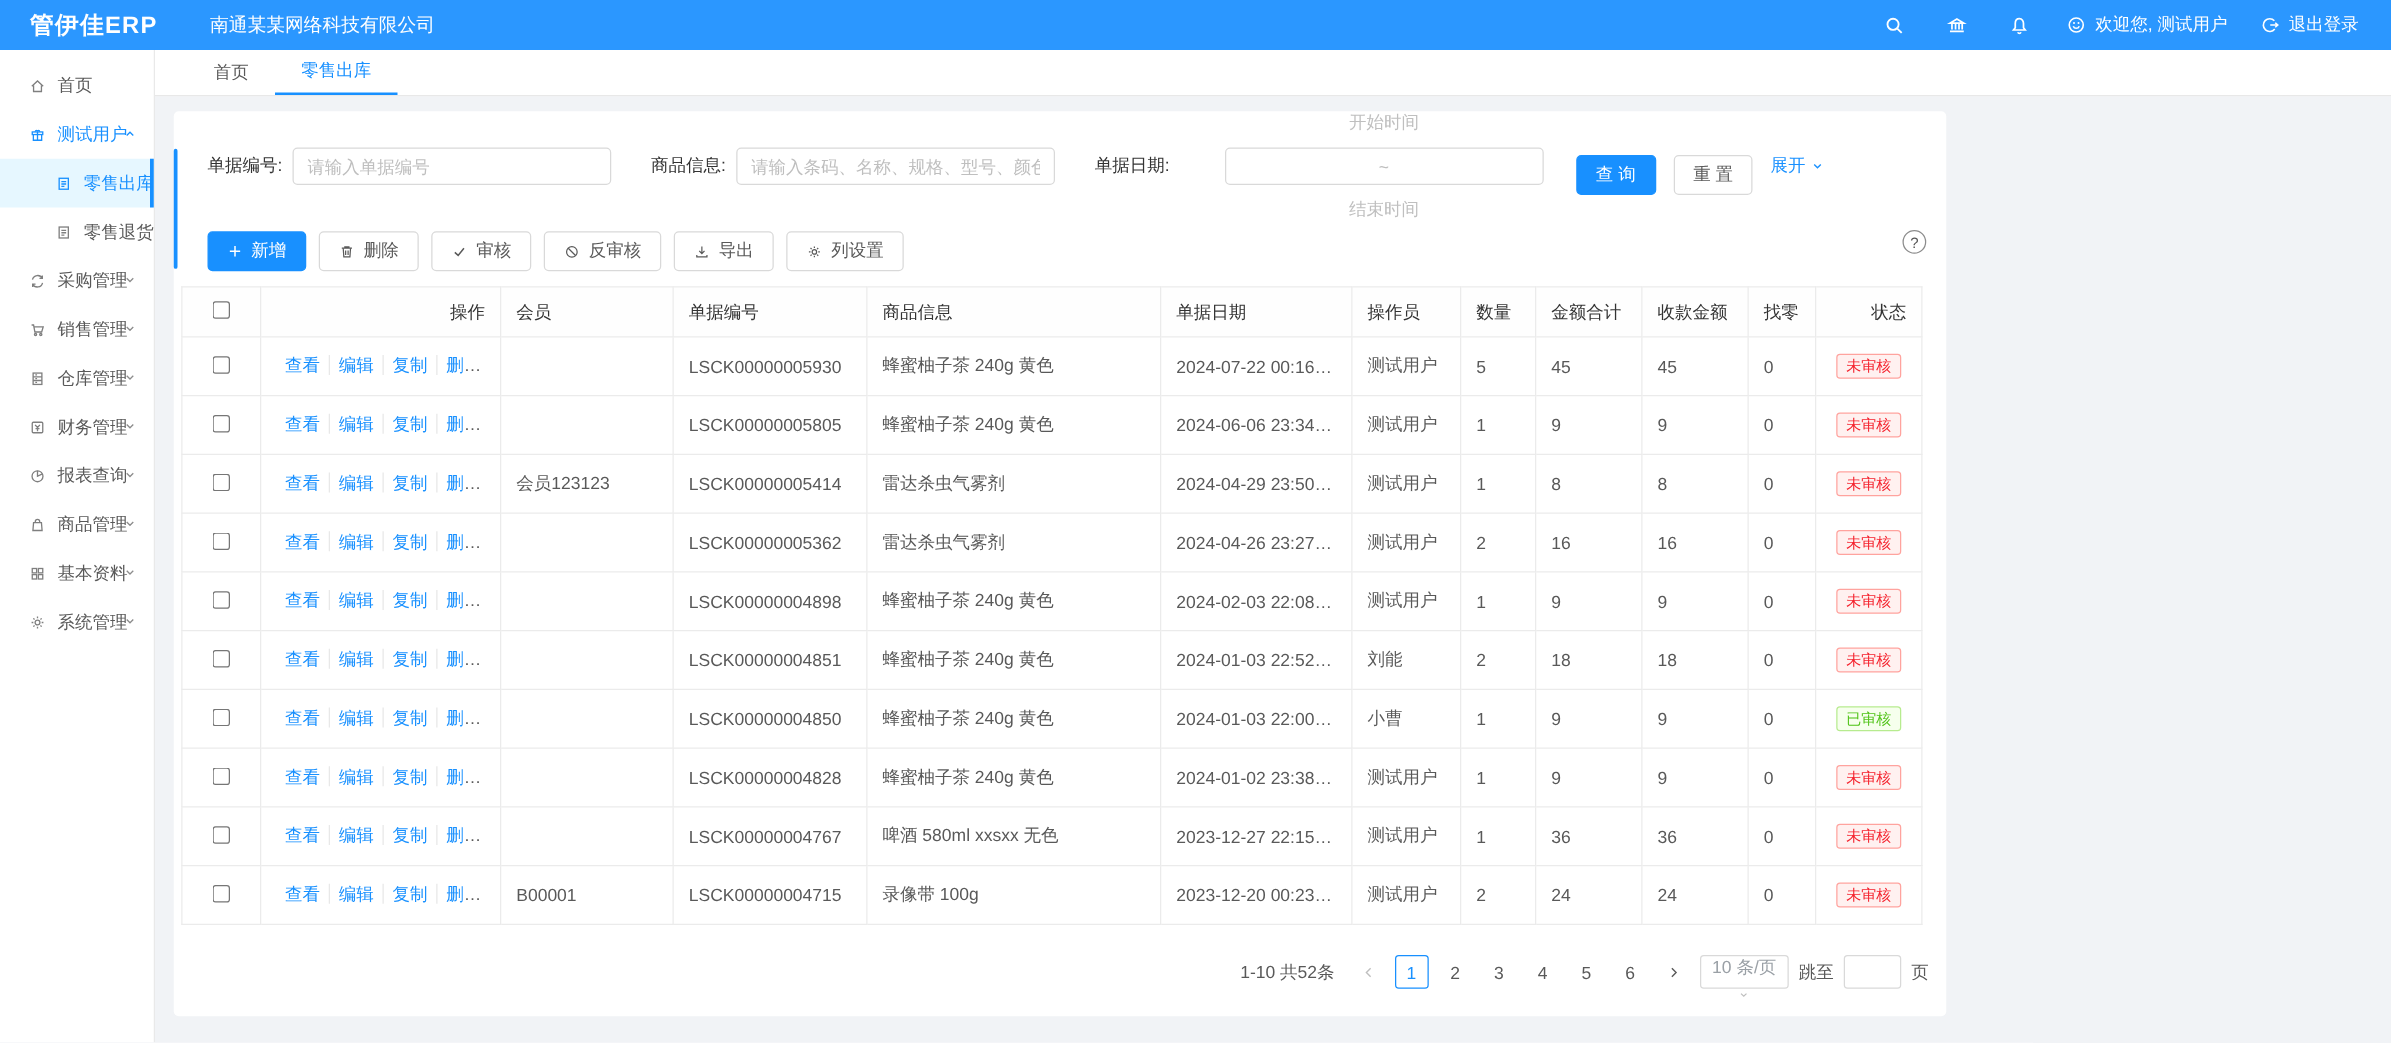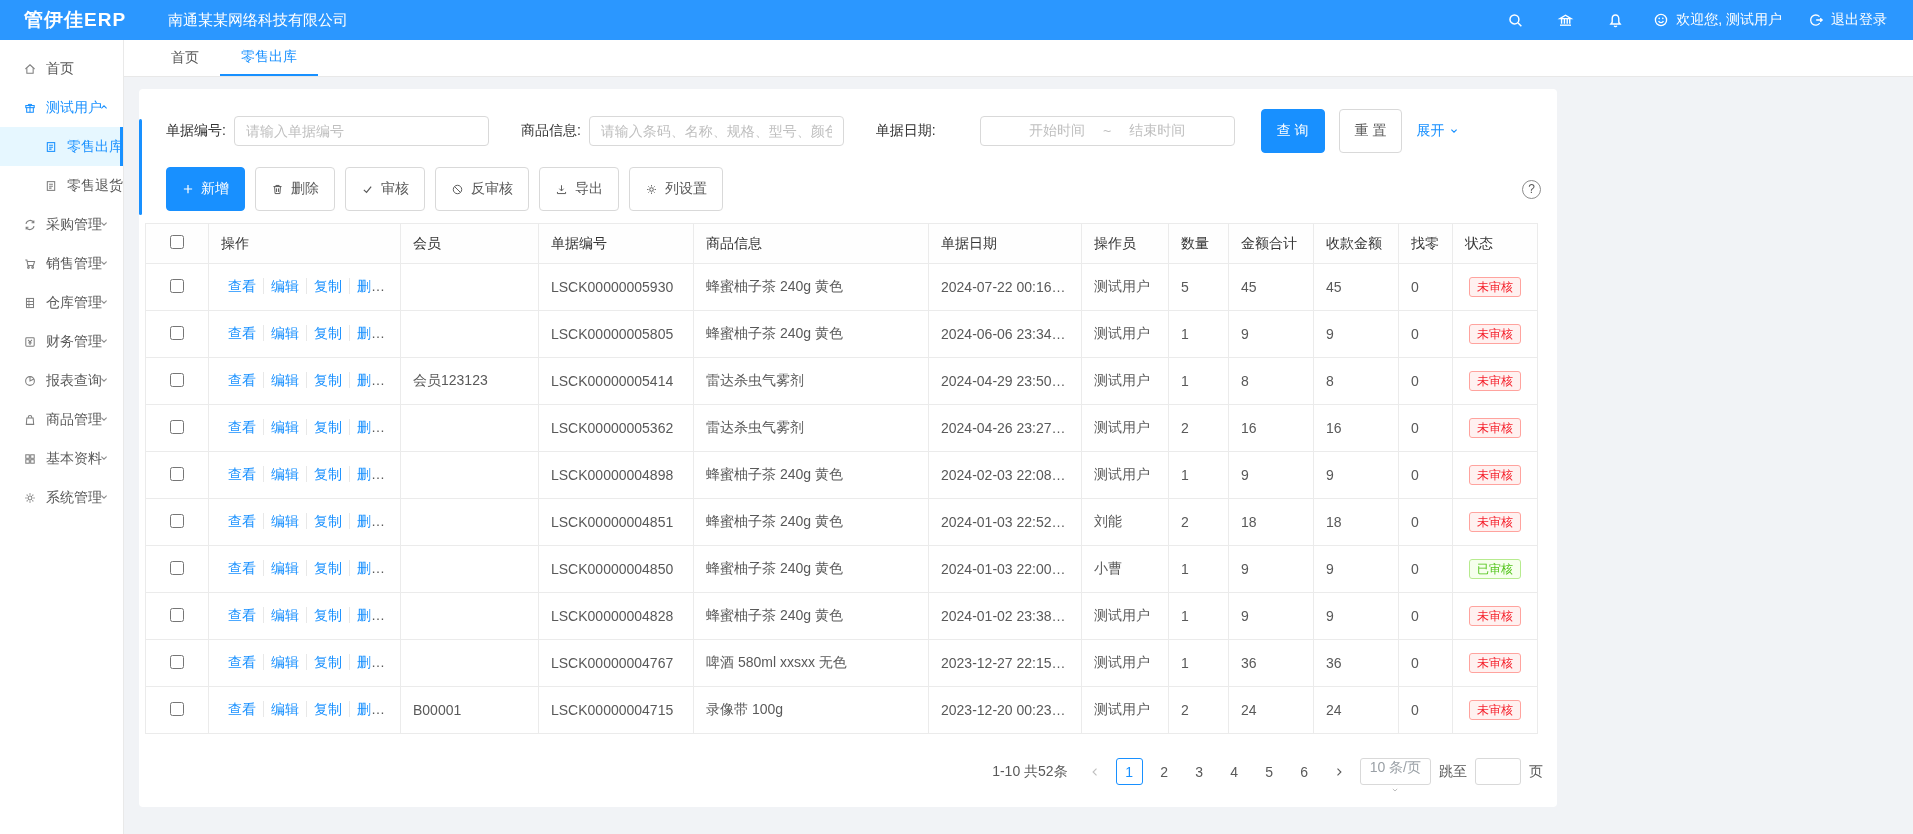--- a/index.html
+++ b/index.html
@@ -42,43 +42,43 @@
     background:#1890ff; border-radius:2px; }
 
   
   .filter-row { display:flex; align-items:center; padding:8px 0 10px 21px; }
   .f-label { color:#333; margin-right:8px; white-space:nowrap; }
   .f-input { width:255px; height:30px; border:1px solid #d9d9d9; border-radius:4px;
     padding:0 11px; font-size:14px; color:#595959; outline:none; font-family:inherit; }
   .f-input::placeholder { color:#bfbfbf; }
   .f-group { display:flex; align-items:center; margin-right:32px; }
   .range-box { width:255px; height:30px; border:1px solid #d9d9d9; border-radius:4px;
-    display:flex; align-items:center; justify-content:center; gap:18px; color:#bfbfbf; cursor:text; }
-  .btn { height:44px; padding:0 15px; border-radius:4px; border:1px solid #d9d9d9; background:#fff;
+    display:flex; align-items:center; justify-content:center; gap:18px; color:#bfbfbf; cursor:text;flex-direction:column; }
+  .btn { height:32px; padding:0 15px; border-radius:4px; border:1px solid #d9d9d9; background:#fff;
     color:#595959; font-size:14px; display:flex; align-items:center; gap:7px; cursor:pointer;
-    font-family:inherit; white-space:nowrap; }
+    font-family:inherit; white-space:nowrap;margin-top:15px; }
   .btn.primary { background:#1890ff; border-color:#1890ff; color:#fff; }
   .link-expand { color:#1890ff; display:flex; align-items:center; gap:4px; cursor:pointer; margin-left:14px; }
   .filter-row .btn { margin-left:14px; }
 
   
   .toolbar { display:flex; align-items:center; gap:10px; padding:4px 0 12px 21px; }
   .help-circle { margin-left:auto; margin-right:4px; width:19px; height:19px; border:1px solid #8c8c8c;
     border-radius:50%; display:flex; align-items:center; justify-content:center;
     font-size:12px; color:#595959; cursor:pointer; }
 
   
   table { border-collapse:collapse; table-layout:fixed; width:1392px; }
   th, td { border:1px solid #ebebeb; font-size:14px; font-weight:normal; padding:0 12px;
     overflow:hidden; white-space:nowrap; text-overflow:ellipsis; text-align:left; }
   th { height:40px; color:#333; background:#fefefe; }
   td { height:47px; color:#595959; }
   .c-check { text-align:center; padding:0; }
   .c-ops { text-align:center; }
-  th.c-ops, th.c-status { text-align:left; }
+  th.c-ops, th.c-status { text-align:right; }
   .c-status { text-align:center; }
   .op-link { color:#1890ff; cursor:pointer; padding:0 7px; }
   .op-link + .op-link { border-left:1px solid #e8e8e8; }
   .badge { display:inline-block; font-size:12px; line-height:18px; padding:0 7px;
     border-radius:3px; }
   .badge-red { color:#f5222d; background:#fff1f0; border:1px solid #ffa39e; }
   .badge-green { color:#52c41a; background:#f6ffed; border:1px solid #b7eb8f; }
   input[type=checkbox] { width:14px; height:14px; accent-color:#1890ff; cursor:pointer; }
 
   

